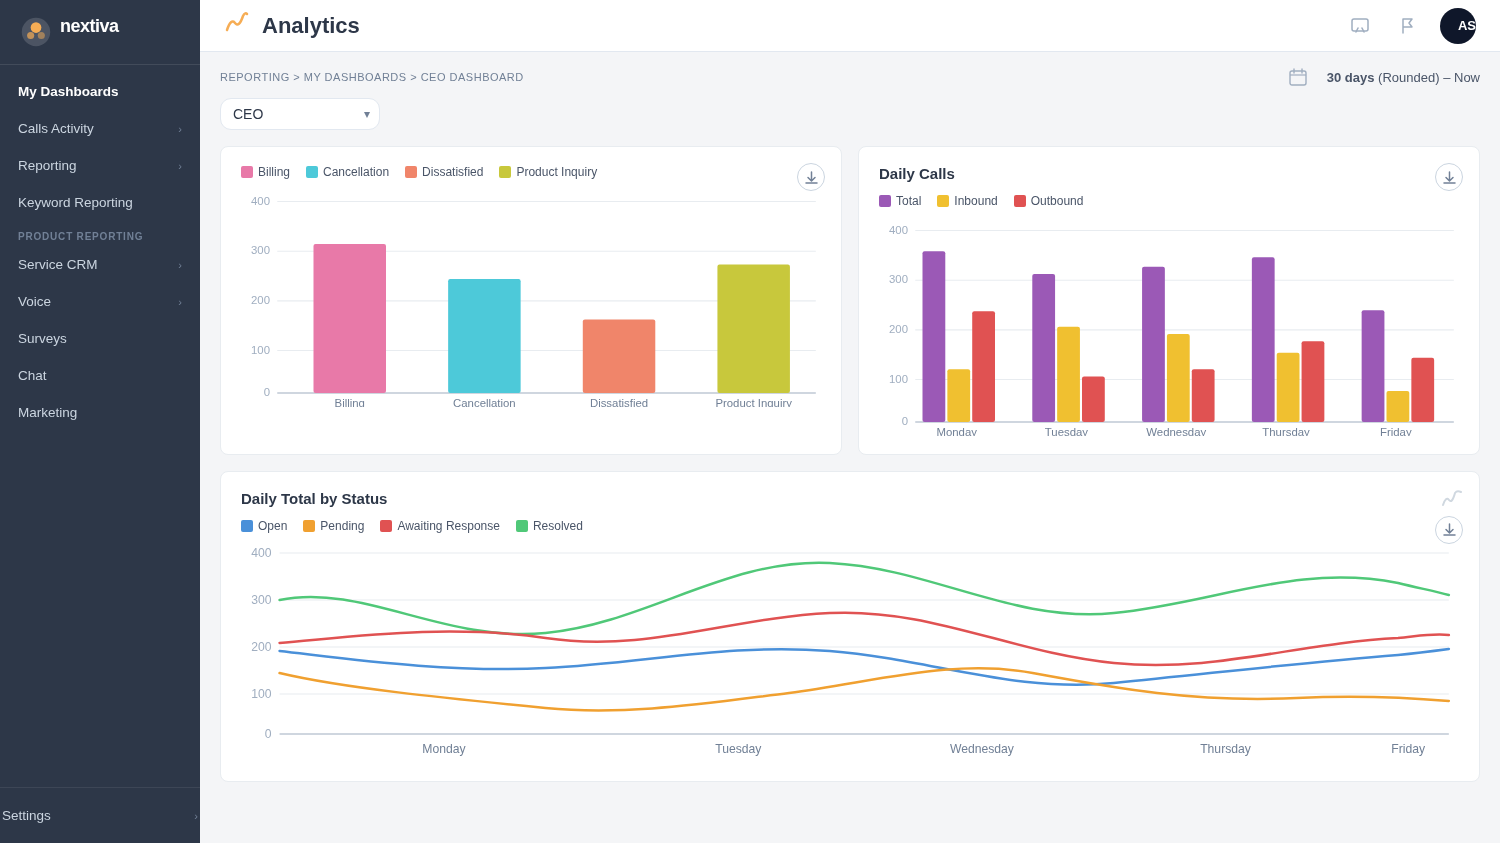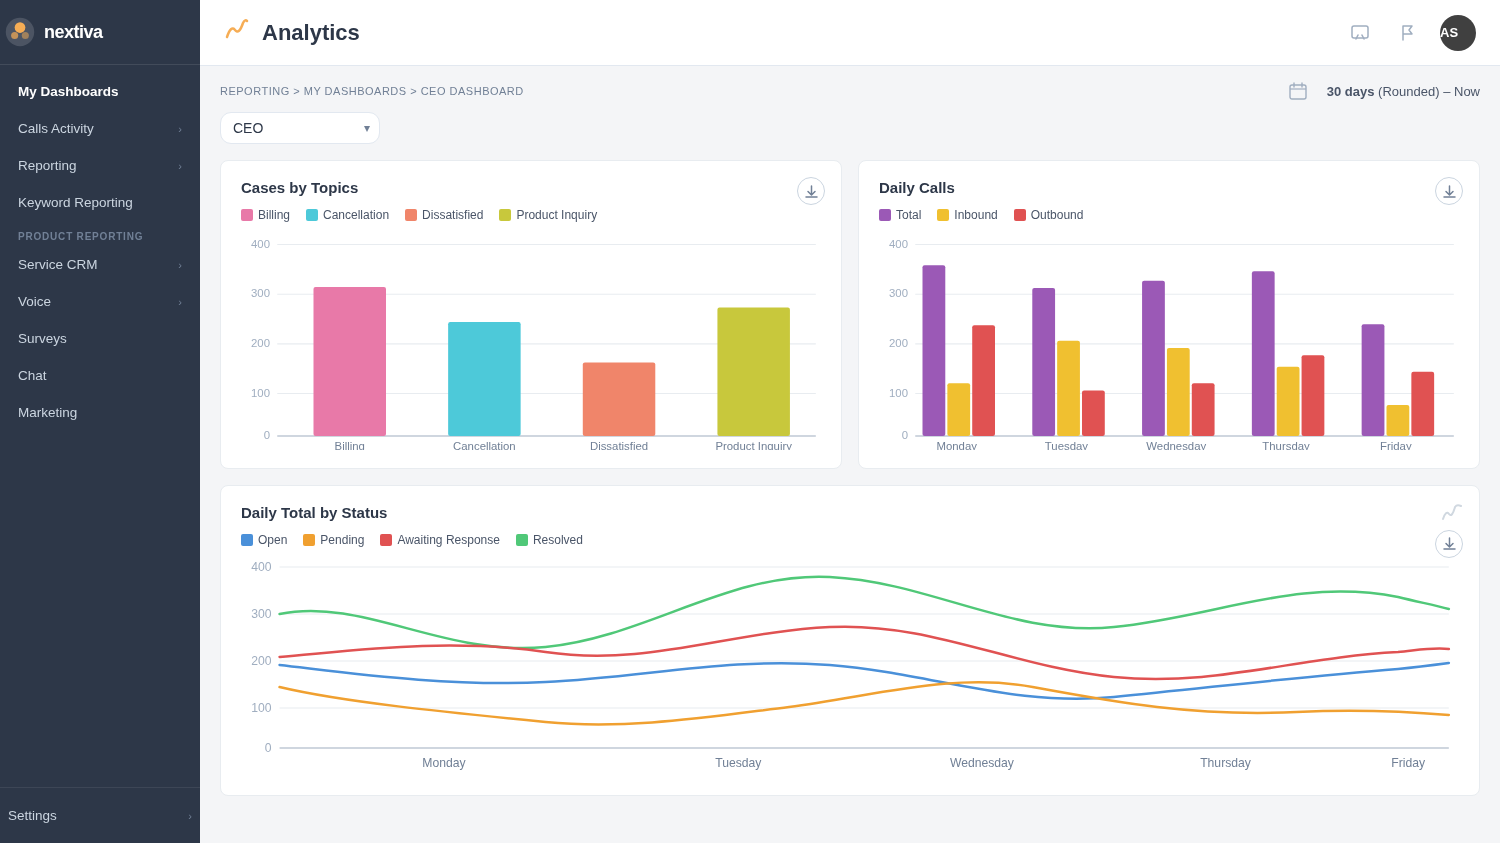--- a/index.html
+++ b/index.html
@@ -9,23 +9,23 @@
     .sidebar {
       width: 200px;
       background: #2d3748;
       color: #fff;
       display: flex;
       flex-direction: column;
       flex-shrink: 0;
       height: 843px;
     }
     .sidebar-logo {
-      padding: 16px 4px;
-      display: flex;
-      align-items: center;
+      padding: 16px 20px;
+      display: flex;
+      align-items: flex-start;
       gap: 8px;
       border-bottom: 1px solid rgba(255,255,255,0.1);
     }
     .logo-icon {
       width: 32px;
       height: 32px;
     }
     .logo-text {
       color: #fff;
       font-size: 18px;
@@ -72,55 +72,55 @@
       font-weight: 700;
       letter-spacing: 0.8px;
       color: #718096;
       text-transform: uppercase;
     }
     .chevron {
       font-size: 11px;
       color: #718096;
     }
     .sidebar-bottom {
-      padding: 12px 8px;
+      padding: 12px 2px;
       border-top: 1px solid rgba(255,255,255,0.08);
     }
 
     
     .main { flex: 1; display: flex; flex-direction: column; overflow: hidden; }
 
     
     .header {
       background: #fff;
       border-bottom: 1px solid #e2e8f0;
       padding: 0 24px;
-      height: 66px;
+      height: 52px;
       display: flex;
       align-items: center;
       justify-content: space-between;
       flex-shrink: 0;
     }
     .header-left { display: flex; align-items: center; gap: 12px; }
     .header-icon { color: #f6ad55; font-size: 22px; }
     .header-title { font-size: 22px; font-weight: 600; color: #2d3748; }
     .header-right { display: flex; align-items: center; gap: 16px; }
     .header-action-icon {
       width: 32px; height: 32px;
       border-radius: 50%;
       display: flex; align-items: center; justify-content: center;
       color: #718096;
       font-size: 18px;
       cursor: pointer;
     }
     .avatar {
       width: 36px; height: 36px;
-      background: #404040;
+      background: #0f172a;
       border-radius: 50%;
-      display: flex; align-items: center; justify-content: flex-start;
+      display: flex; align-items: center; justify-content: flex-end;
       color: #fff;
       font-size: 13px;
       font-weight: 600;
       cursor: pointer;
     }
 
     
     .content { flex: 1; overflow-y: auto; padding: 16px 20px; }
 
     
@@ -349,21 +349,20 @@
           <option>CEO</option>
           <option>Manager</option>
           <option>Director</option>
         </select>
       </div>
     </div>
 
     <div class="charts-row">
 
       <div class="chart-card">
-        <div class="chart-title">Cases by Topics</div>
         <div class="chart-download">
           <svg width="13" height="13" viewBox="0 0 13 13" fill="none">
               <path d="M6.5 1v8M3 6.5l3.5 3.5 3.5-3.5" stroke="#718096" stroke-width="1.5" stroke-linecap="round" stroke-linejoin="round"></path>
               <line x1="1" y1="12" x2="12" y2="12" stroke="#718096" stroke-width="1.5" stroke-linecap="round"></line>
             </svg>
         </div>
         <div class="legend">
           <div class="legend-item">
             <div class="legend-dot" style="background:#e879a8;"></div>
             <span>Billing</span>

